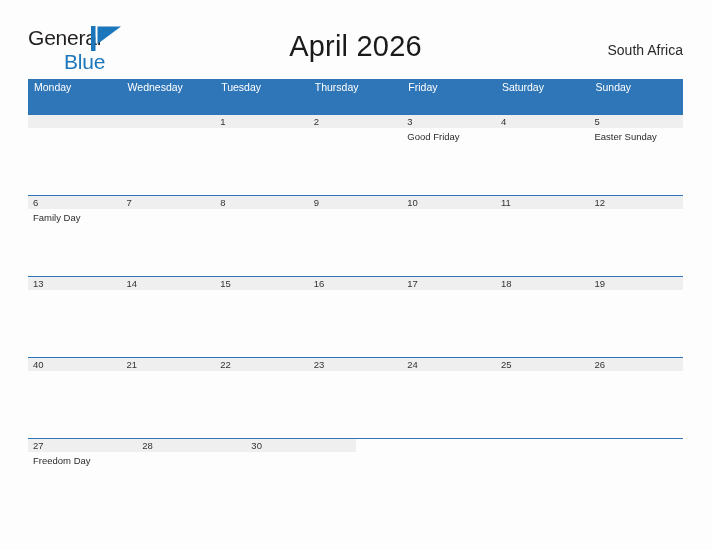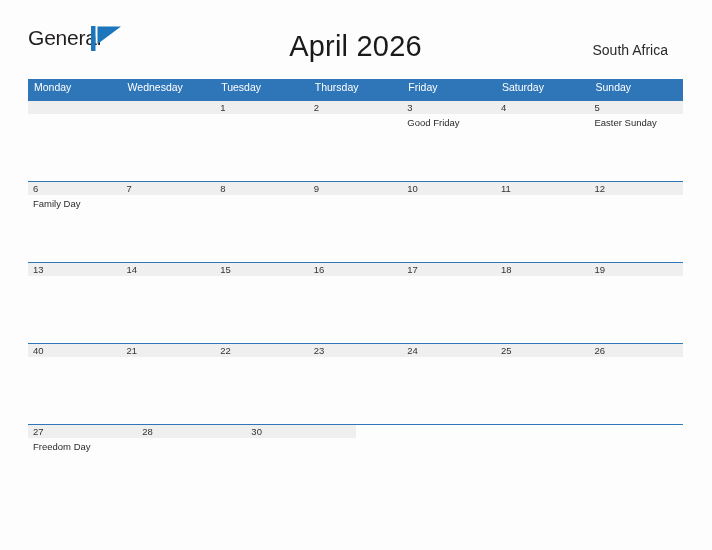--- a/index.html
+++ b/index.html
@@ -73,39 +73,39 @@
     top: 8px;
     text-align: center;
     font-size: 29px;
     color: #1a1a1a;
     letter-spacing: 0.2px;
     white-space: nowrap;
   }
 
   .cal-region {
     position: absolute;
-    right: 15px;
+    right: 0;
     top: 20px;
     font-size: 14px;
     color: #2a2a2a;
     white-space: nowrap;
   }
 
   
   .calendar {
     position: absolute;
     left: 28px;
     top: 79px;
     width: 655px;
   }
 
   .weekdays {
     display: flex;
     width: 655px;
-    height: 21px;
+    height: 35px;
     background: #2e76b8;
   }
   .weekday {
     flex: 1 1 0;
     box-sizing: border-box;
     padding-left: 6px;
     font-size: 10.5px;
     line-height: 17px;
     color: #ffffff;
     white-space: nowrap;
@@ -162,20 +162,21 @@
 </style>
 </head>
 <body>
 
 <div class="page">
 
   <div class="topbar">
 
     <div class="brand">
       <div class="brand-row1">General</div>
+      <div class="brand-row2">Blue</div>
       <span class="brand-mark">
         <svg width="38" height="25" viewBox="0 0 38 25" xmlns="http://www.w3.org/2000/svg">
           <rect x="0" y="0" width="4.5" height="25" fill="#1b76bc"></rect>
           <polygon points="6.5,0.5 30,0.5 6.5,18" fill="#1b76bc"></polygon>
         </svg>
       </span>
     </div>
 
     <div class="cal-title">April 2026</div>
 

